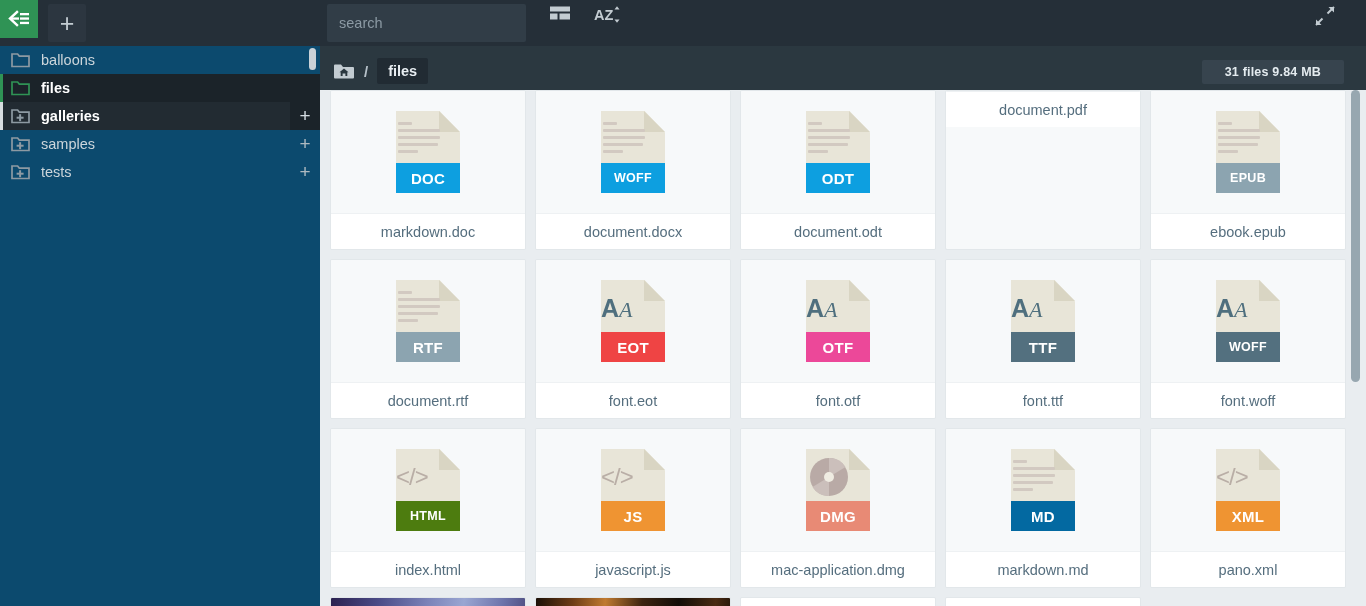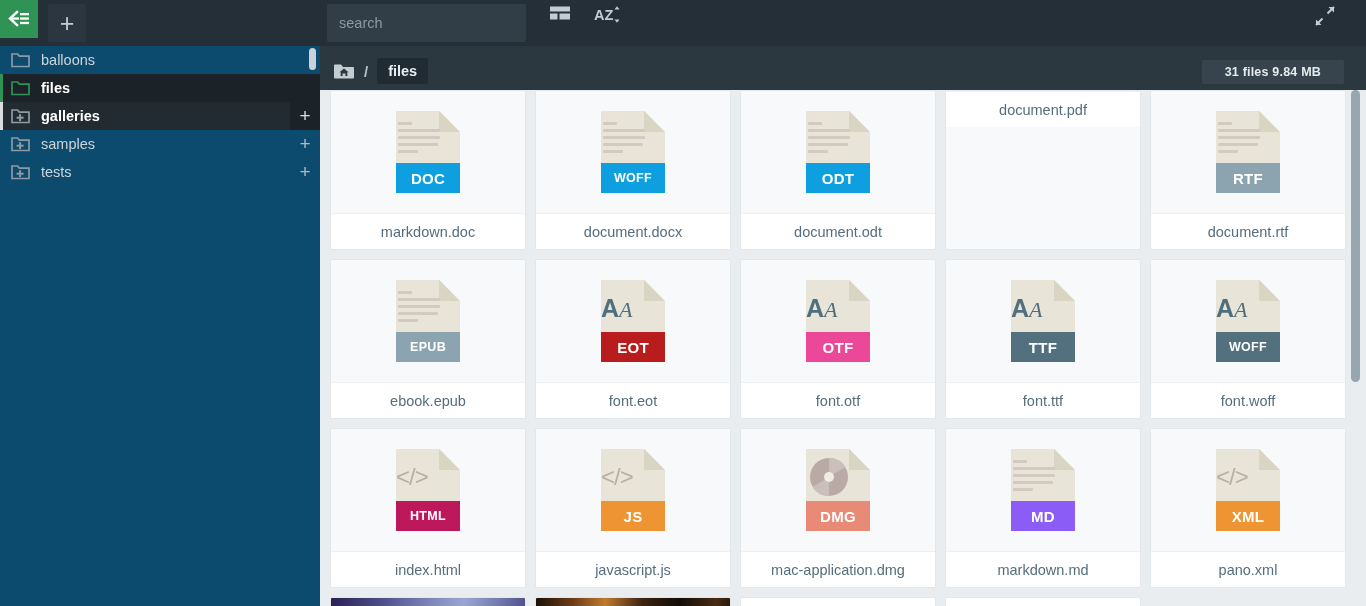--- a/index.html
+++ b/index.html
@@ -473,53 +473,53 @@
             <span class="fold" style="background:#d9d5c3"></span>
             <span class="inner">
               <span class="lines">
                 <i class="w1"></i>
                 <i class="w2"></i>
                 <i class="w3"></i>
                 <i class="w4"></i>
                 <i class="w5"></i>
               </span>
             </span>
-            <span class="band" style="background:#8ca4b0">RTF</span>
-          </div>
-        </div>
-        <div class="tile-caption">document.rtf</div>
+            <span class="band small" style="background:#8ca4b0">EPUB</span>
+          </div>
+        </div>
+        <div class="tile-caption">ebook.epub</div>
       </div>
       <div class="tile">
         <div class="tile-thumb">
           <div class="ficon">
             <span class="page"></span>
             <span class="fold" style="background:#d9d5c3"></span>
             <span class="inner">
               <span class="lines">
                 <i class="w1"></i>
                 <i class="w2"></i>
                 <i class="w3"></i>
                 <i class="w4"></i>
                 <i class="w5"></i>
               </span>
             </span>
-            <span class="band small" style="background:#8ca4b0">EPUB</span>
-          </div>
-        </div>
-        <div class="tile-caption">ebook.epub</div>
+            <span class="band" style="background:#8ca4b0">RTF</span>
+          </div>
+        </div>
+        <div class="tile-caption">document.rtf</div>
       </div>
       <div class="tile">
         <div class="tile-thumb">
           <div class="ficon">
             <span class="page"></span>
             <span class="fold" style="background:#d9d5c3"></span>
             <span class="inner">
               <span class="aa">A<span class="serif">A</span></span>
             </span>
-            <span class="band" style="background:#b91c1c">EOT</span>
+            <span class="band" style="background:#ef4444">EOT</span>
           </div>
         </div>
         <div class="tile-caption">font.eot</div>
       </div>
       <div class="tile">
         <div class="tile-thumb">
           <div class="ficon">
             <span class="page"></span>
             <span class="fold" style="background:#d9d5c3"></span>
             <span class="inner">
@@ -557,21 +557,21 @@
         <div class="tile-caption">font.woff</div>
       </div>
       <div class="tile">
         <div class="tile-thumb">
           <div class="ficon">
             <span class="page"></span>
             <span class="fold" style="background:#d9d5c3"></span>
             <span class="inner">
               <span class="code">&lt;/&gt;</span>
             </span>
-            <span class="band small" style="background:#be185d">HTML</span>
+            <span class="band small" style="background:#4d7c0f">HTML</span>
           </div>
         </div>
         <div class="tile-caption">index.html</div>
       </div>
       <div class="tile">
         <div class="tile-thumb">
           <div class="ficon">
             <span class="page"></span>
             <span class="fold" style="background:#d9d5c3"></span>
             <span class="inner">
@@ -607,21 +607,21 @@
             <span class="fold" style="background:#d9d5c3"></span>
             <span class="inner">
               <span class="lines">
                 <i class="w1"></i>
                 <i class="w2"></i>
                 <i class="w3"></i>
                 <i class="w4"></i>
                 <i class="w5"></i>
               </span>
             </span>
-            <span class="band" style="background:#8b5cf6">MD</span>
+            <span class="band" style="background:#0369a1">MD</span>
           </div>
         </div>
         <div class="tile-caption">markdown.md</div>
       </div>
       <div class="tile">
         <div class="tile-thumb">
           <div class="ficon">
             <span class="page"></span>
             <span class="fold" style="background:#d9d5c3"></span>
             <span class="inner">

